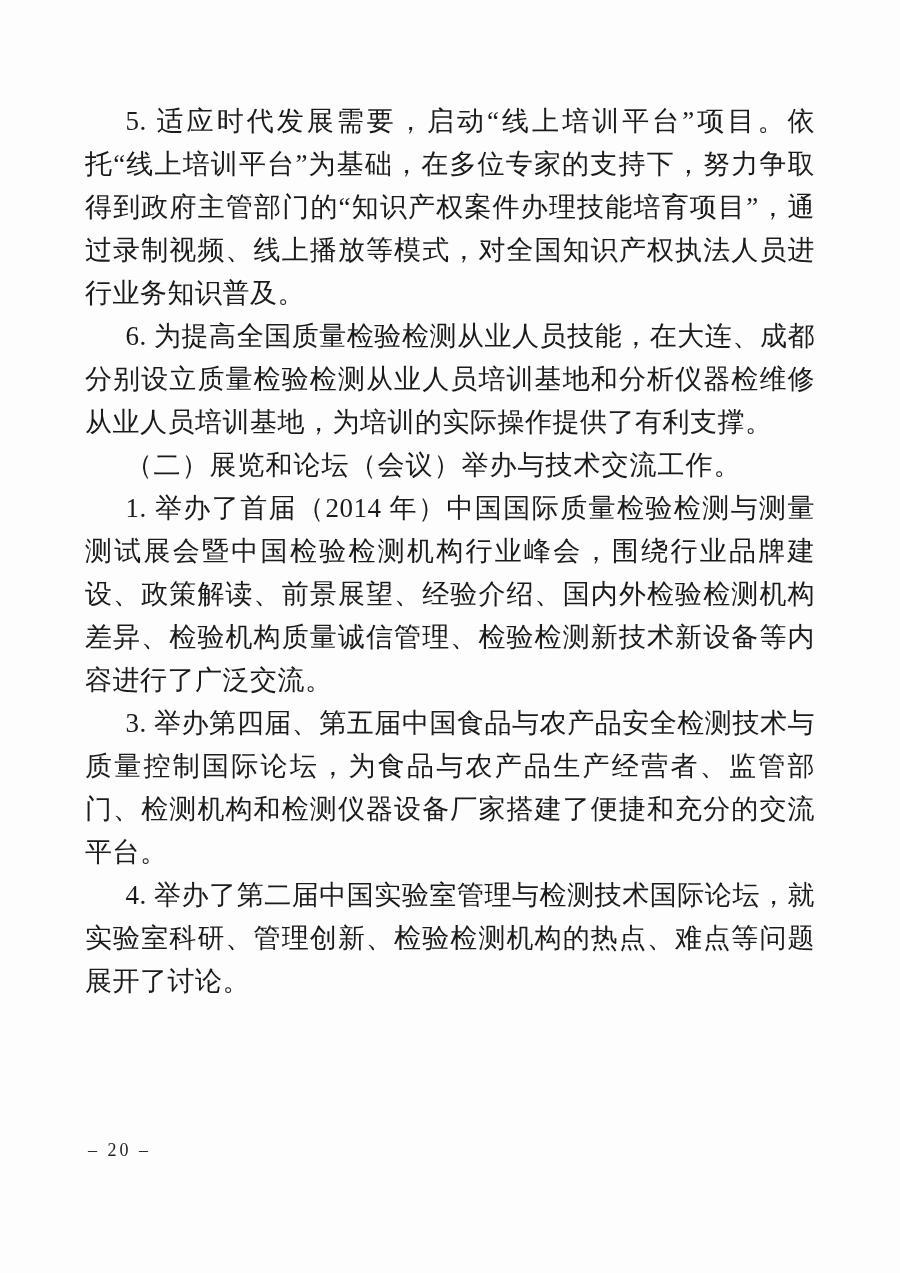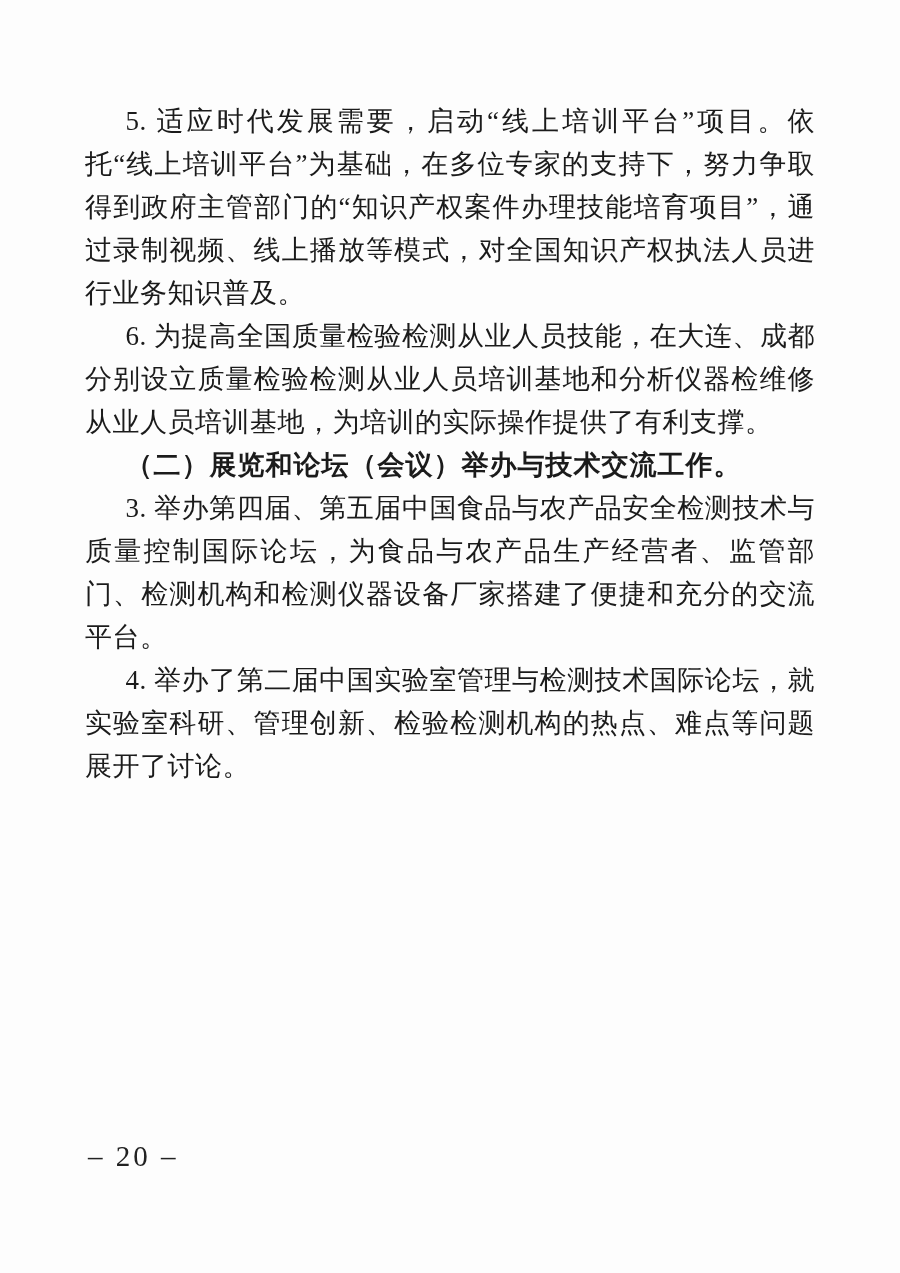--- a/index.html
+++ b/index.html
@@ -25,37 +25,38 @@
   .content p {
     margin: 0;
     font-size: 27px;
     line-height: 43px;
     text-align: justify;
     text-indent: 1.5em;
     letter-spacing: 0.5px;
     word-break: break-all;
   }
   .content p.heading {
-    font-weight: bold;
+    font-weight: normal;
     letter-spacing: 1px;
   }
   .page-footer {
     position: absolute;
     left: 88px;
     top: 1140px;
-    font-size: 29px;
+    font-size: 18px;
     letter-spacing: 3px;
     color: #222222;
   }
 </style>
 </head>
 <body>
 
 <div class="page">
   <div class="content">
     <p class="body-para">5. 适应时代发展需要，启动“线上培训平台”项目。依托“线上培训平台”为基础，在多位专家的支持下，努力争取得到政府主管部门的“知识产权案件办理技能培育项目”，通过录制视频、线上播放等模式，对全国知识产权执法人员进行业务知识普及。</p>
     <p class="body-para">6. 为提高全国质量检验检测从业人员技能，在大连、成都分别设立质量检验检测从业人员培训基地和分析仪器检维修从业人员培训基地，为培训的实际操作提供了有利支撑。</p>
     <p class="body-para heading">（二）展览和论坛（会议）举办与技术交流工作。</p>
+    <p class="body-para">1. 举办了首届（2014 年）中国国际质量检验检测与测量测试展会暨中国检验检测机构行业峰会，围绕行业品牌建设、政策解读、前景展望、经验介绍、国内外检验检测机构差异、检验机构质量诚信管理、检验检测新技术新设备等内容进行了广泛交流。</p>
     <p class="body-para">3. 举办第四届、第五届中国食品与农产品安全检测技术与质量控制国际论坛，为食品与农产品生产经营者、监管部门、检测机构和检测仪器设备厂家搭建了便捷和充分的交流平台。</p>
     <p class="body-para">4. 举办了第二届中国实验室管理与检测技术国际论坛，就实验室科研、管理创新、检验检测机构的热点、难点等问题展开了讨论。</p>
   </div>
   <div class="page-footer">– 20 –</div>
 </div>
 
 </body></html>

